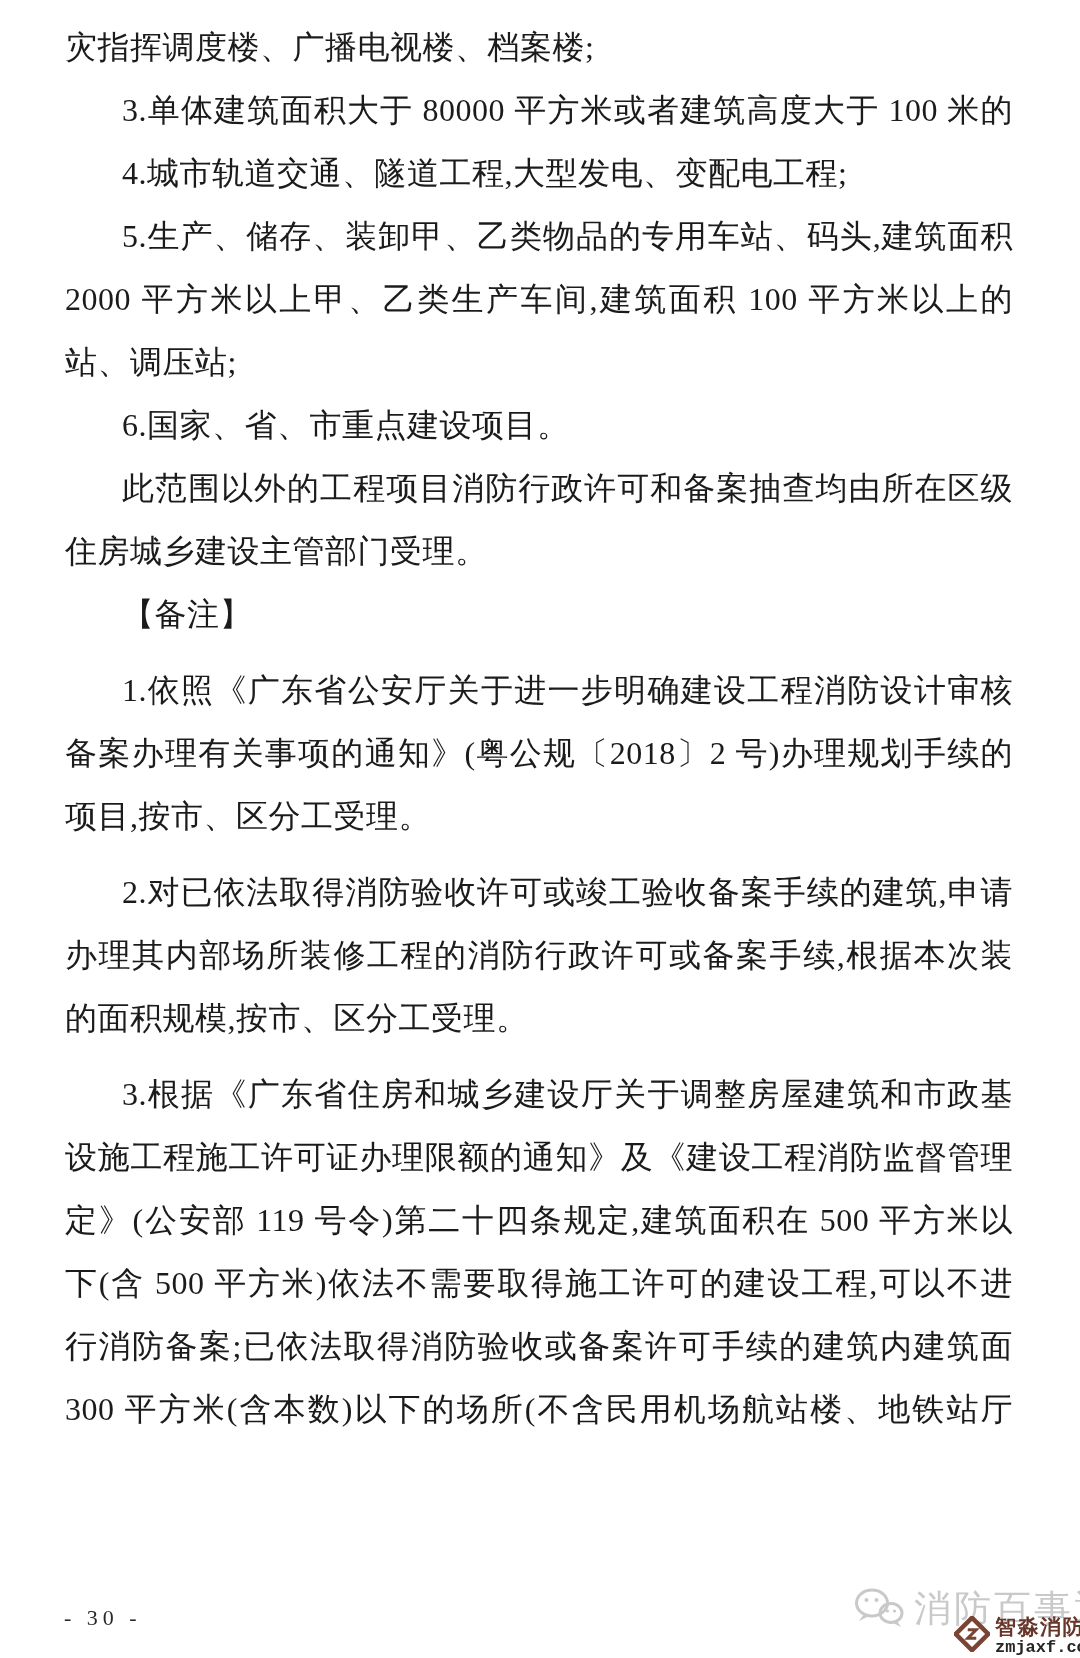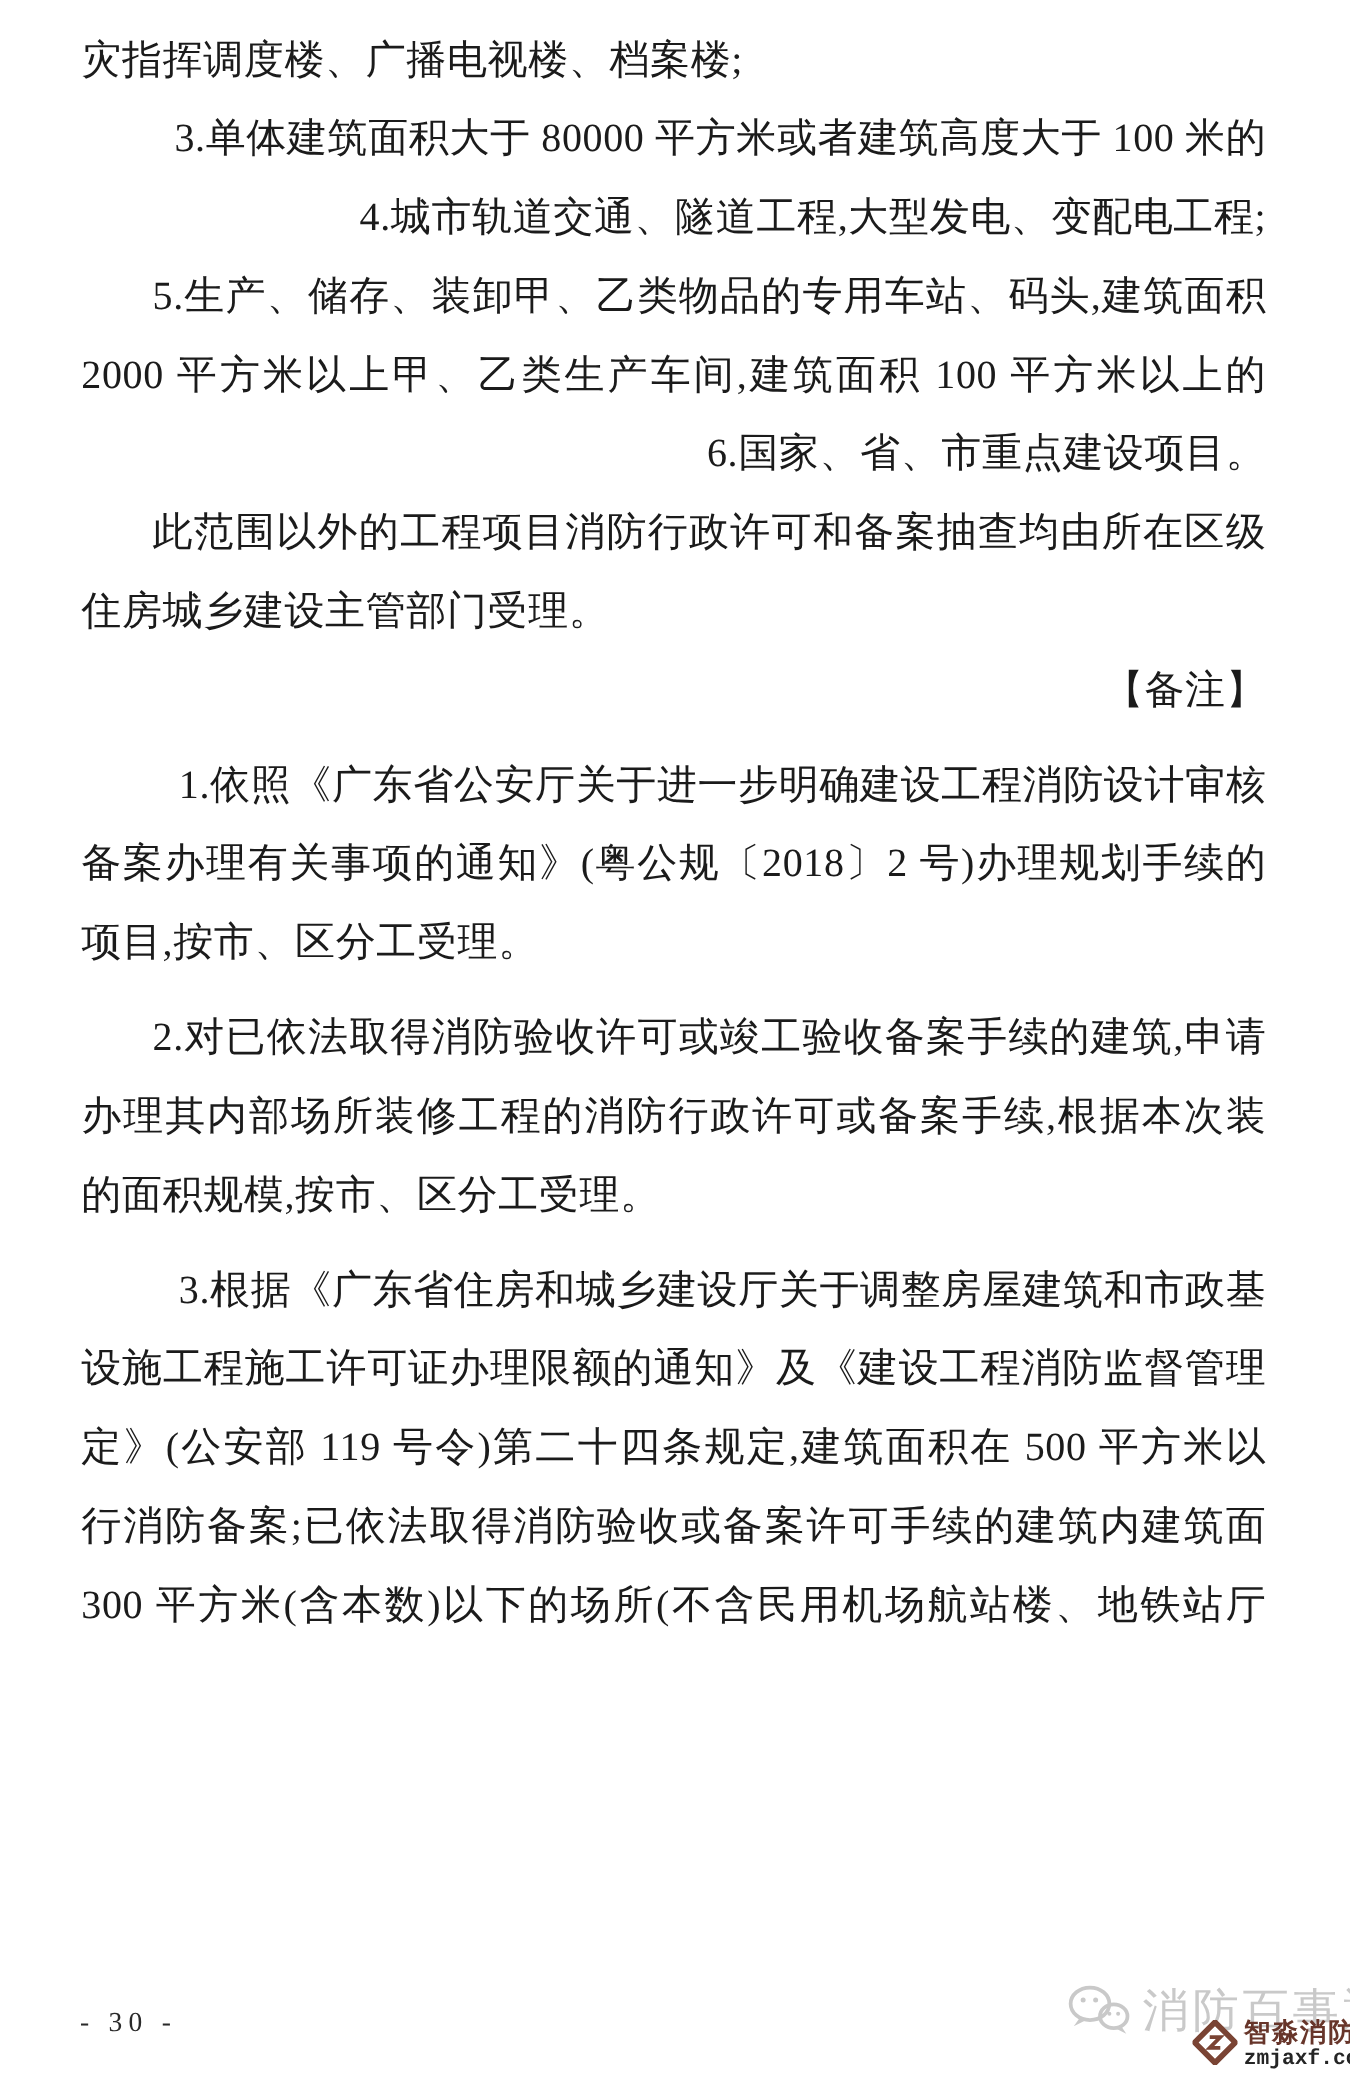--- a/index.html
+++ b/index.html
@@ -23,21 +23,21 @@
     overflow:hidden;
     white-space:nowrap;
     letter-spacing:0.5px;
   }
   .line.j{
     white-space:normal;
     text-align:justify;
     text-align-last:justify;
     text-justify:inter-character;
   }
-  .line.ind{ text-indent:57px;text-align:right; }
+  .line.ind{ text-indent:57px; }
   .line.gap{ margin-top:13px; }
   .pagenum{
     position:absolute;
     left:64px;top:1605px;
     font-size:22px;
     letter-spacing:5px;
     color:#2a2a2a;
     font-family:"Liberation Serif","DejaVu Serif",serif;
   }
   .watermark{
@@ -85,33 +85,35 @@
 <body>
 
 <div class="page">
 
   <div class="content">
     <div class="line">灾指挥调度楼、广播电视楼、档案楼;</div>
     <div class="line ind j">3.单体建筑面积大于 80000 平方米或者建筑高度大于 100 米的建</div>
     <div class="line ind">4.城市轨道交通、隧道工程,大型发电、变配电工程;</div>
     <div class="line ind j">5.生产、储存、装卸甲、乙类物品的专用车站、码头,建筑面积</div>
     <div class="line j">2000 平方米以上甲、乙类生产车间,建筑面积 100 平方米以上的甲、</div>
+    <div class="line">站、调压站;</div>
     <div class="line ind">6.国家、省、市重点建设项目。</div>
     <div class="line ind j">此范围以外的工程项目消防行政许可和备案抽查均由所在区级</div>
     <div class="line">住房城乡建设主管部门受理。</div>
     <div class="line ind">【备注】</div>
     <div class="line ind j gap">1.依照《广东省公安厅关于进一步明确建设工程消防设计审核和</div>
     <div class="line j">备案办理有关事项的通知》(粤公规〔2018〕2 号)办理规划手续的</div>
     <div class="line">项目,按市、区分工受理。</div>
     <div class="line ind j gap">2.对已依法取得消防验收许可或竣工验收备案手续的建筑,申请</div>
     <div class="line j">办理其内部场所装修工程的消防行政许可或备案手续,根据本次装修</div>
     <div class="line">的面积规模,按市、区分工受理。</div>
     <div class="line ind j gap">3.根据《广东省住房和城乡建设厅关于调整房屋建筑和市政基础</div>
     <div class="line j">设施工程施工许可证办理限额的通知》及《建设工程消防监督管理规</div>
     <div class="line j">定》(公安部 119 号令)第二十四条规定,建筑面积在 500 平方米以</div>
+    <div class="line j">下(含 500 平方米)依法不需要取得施工许可的建设工程,可以不进</div>
     <div class="line j">行消防备案;已依法取得消防验收或备案许可手续的建筑内建筑面积</div>
     <div class="line j">300 平方米(含本数)以下的场所(不含民用机场航站楼、地铁站厅</div>
   </div>
 
   <div class="pagenum">- 30 -</div>
 
   <div class="watermark">
     <span>
       <svg width="54" height="42" viewBox="0 0 54 42">
         <ellipse cx="20" cy="17" rx="15.5" ry="13" fill="none" stroke="#c9c9c9" stroke-width="3"></ellipse>

